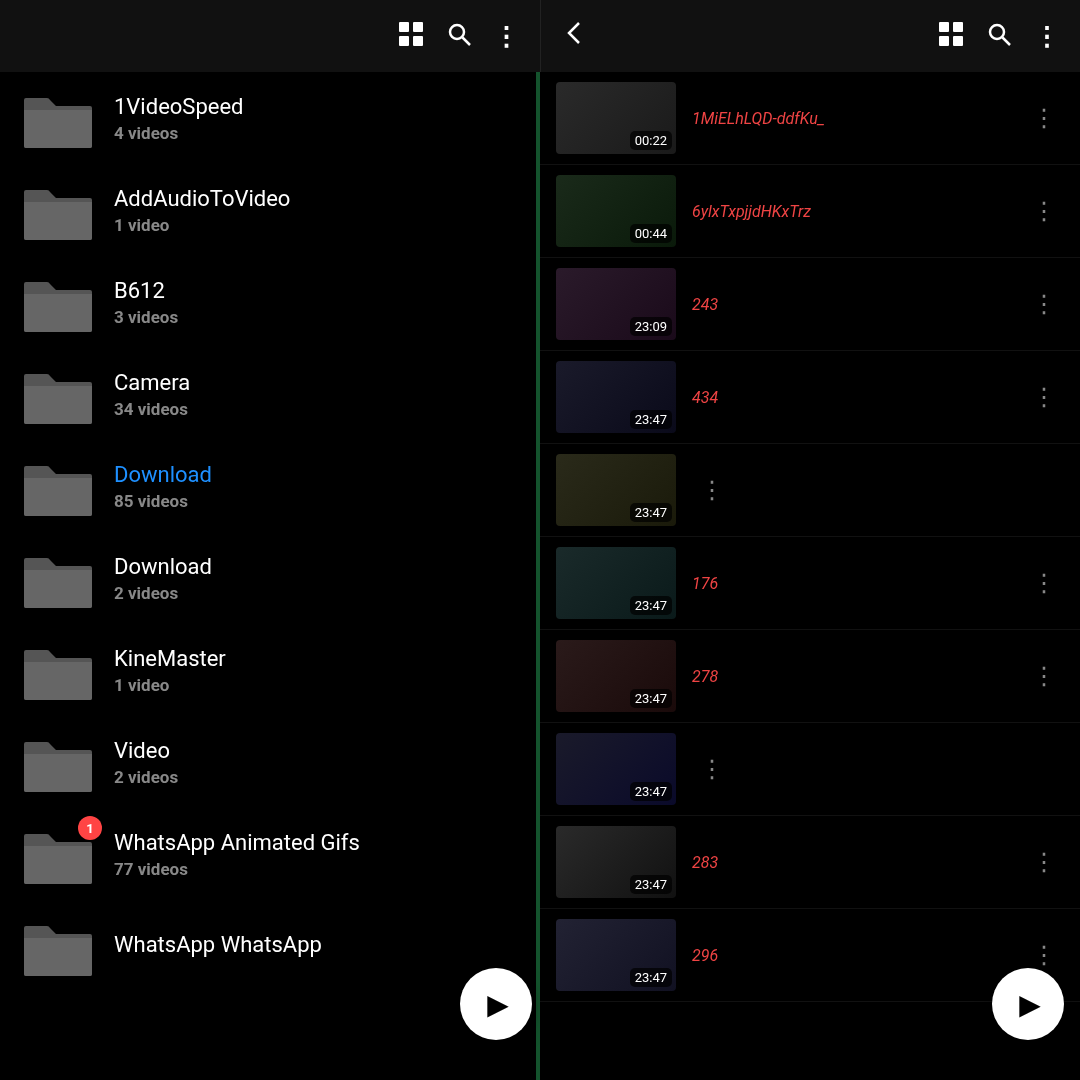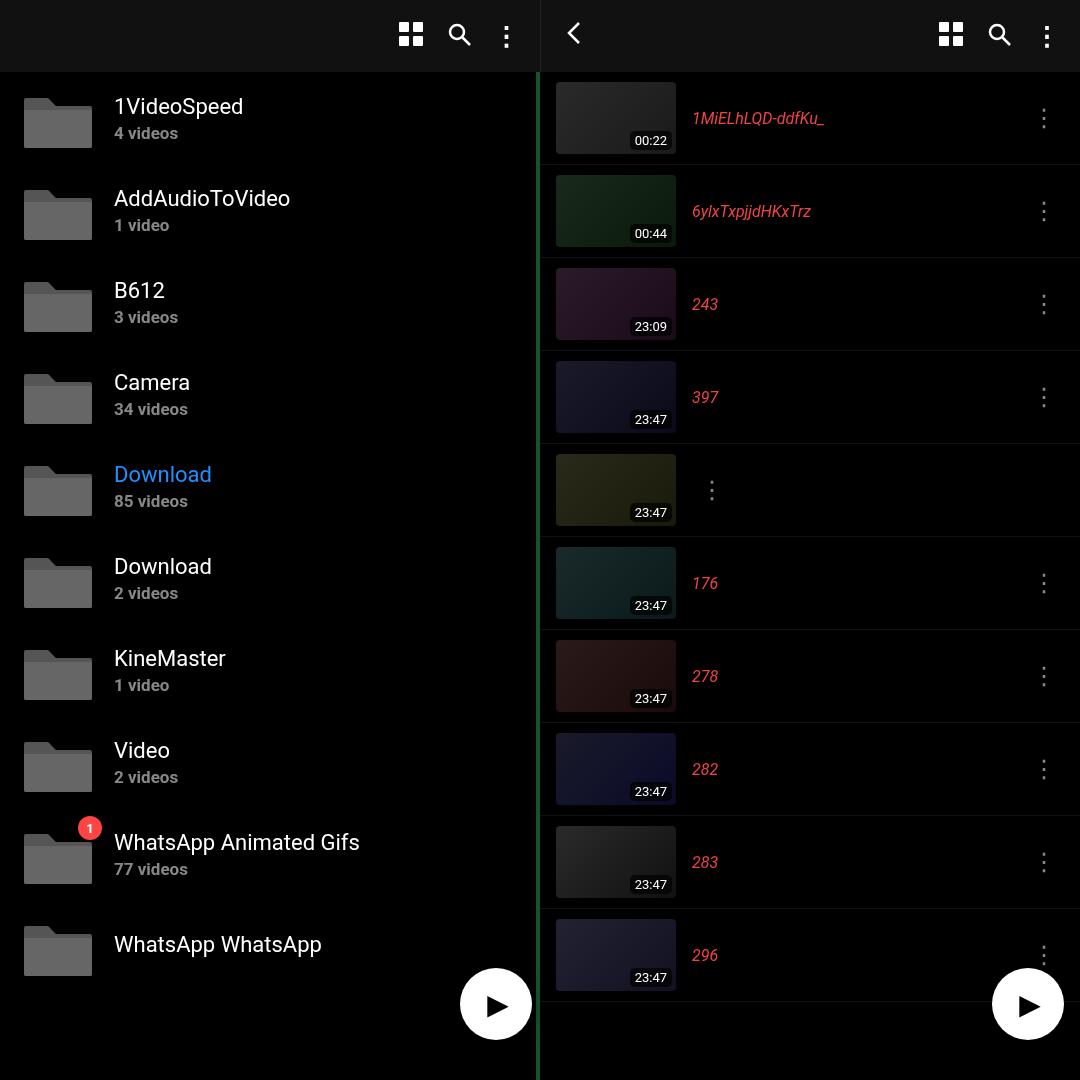--- a/index.html
+++ b/index.html
@@ -422,21 +422,21 @@
           <span class="video-duration">23:09</span>
         </div>
         <div class="video-info">243</div>
         <div class="video-menu">⋮</div>
       </div>
       <div class="video-item">
         <div class="video-thumb-wrap">
           <div class="video-thumb thumb-4"></div>
           <span class="video-duration">23:47</span>
         </div>
-        <div class="video-info">397</div>
+        <div class="video-info">434</div>
         <div class="video-menu">⋮</div>
       </div>
       <div class="video-item">
         <div class="video-thumb-wrap">
           <div class="video-thumb thumb-5"></div>
           <span class="video-duration">23:47</span>
         </div>
         <div class="video-menu">⋮</div>
       </div>
       <div class="video-item">
@@ -453,21 +453,20 @@
           <span class="video-duration">23:47</span>
         </div>
         <div class="video-info">278</div>
         <div class="video-menu">⋮</div>
       </div>
       <div class="video-item">
         <div class="video-thumb-wrap">
           <div class="video-thumb thumb-8"></div>
           <span class="video-duration">23:47</span>
         </div>
-        <div class="video-info">282</div>
         <div class="video-menu">⋮</div>
       </div>
       <div class="video-item">
         <div class="video-thumb-wrap">
           <div class="video-thumb thumb-9"></div>
           <span class="video-duration">23:47</span>
         </div>
         <div class="video-info">283</div>
         <div class="video-menu">⋮</div>
       </div>

